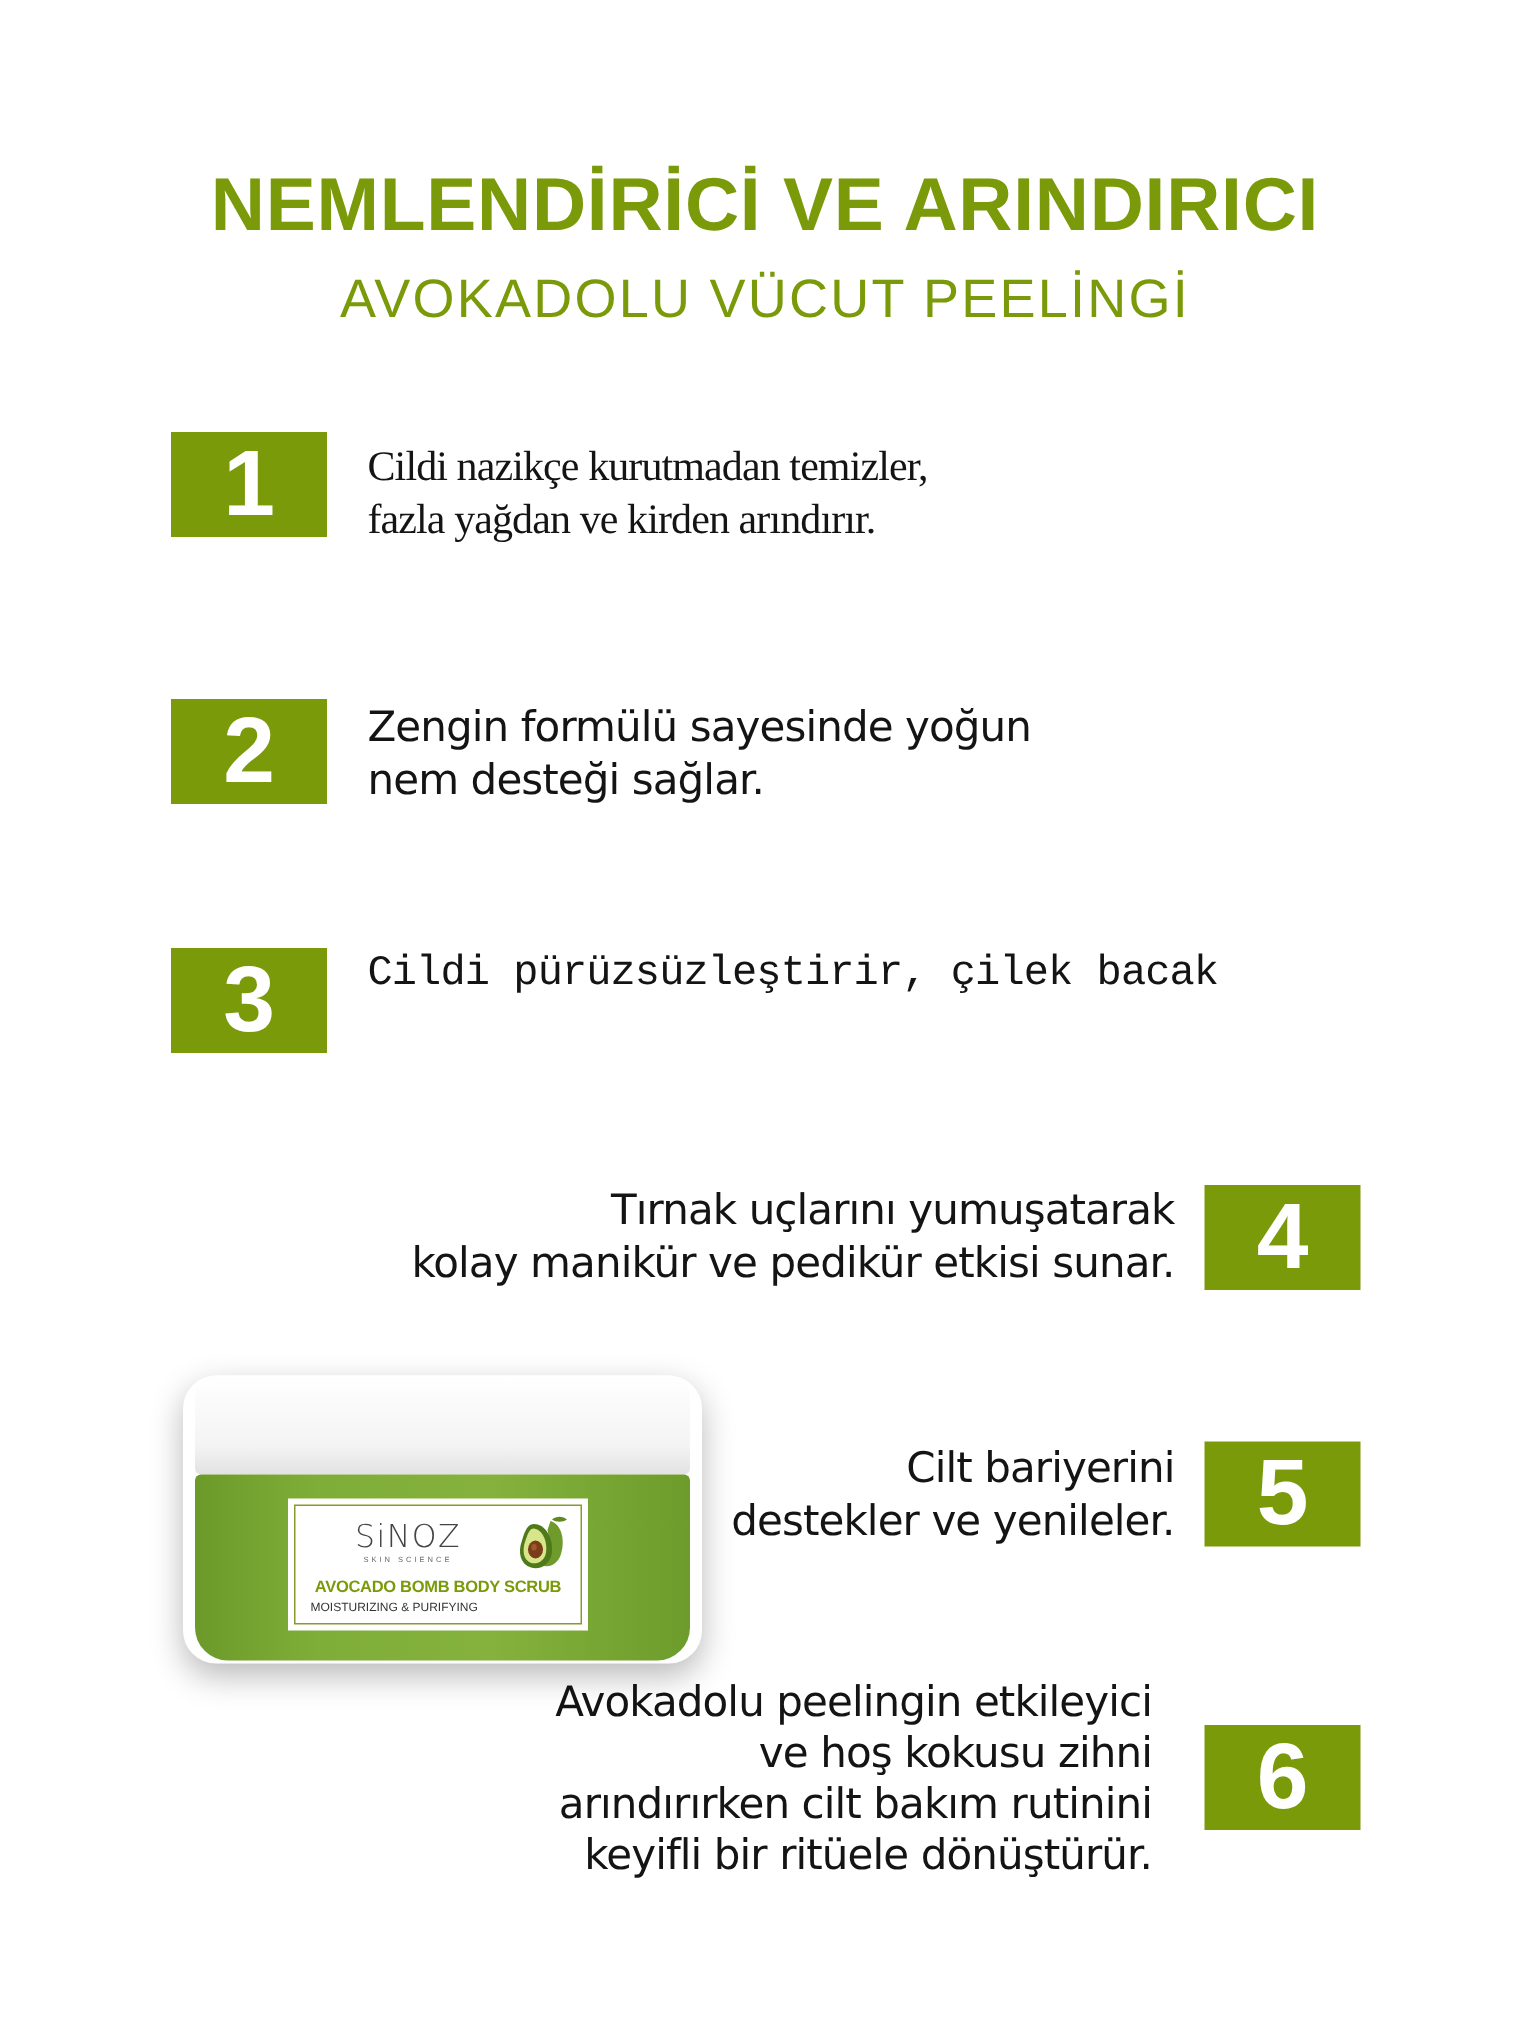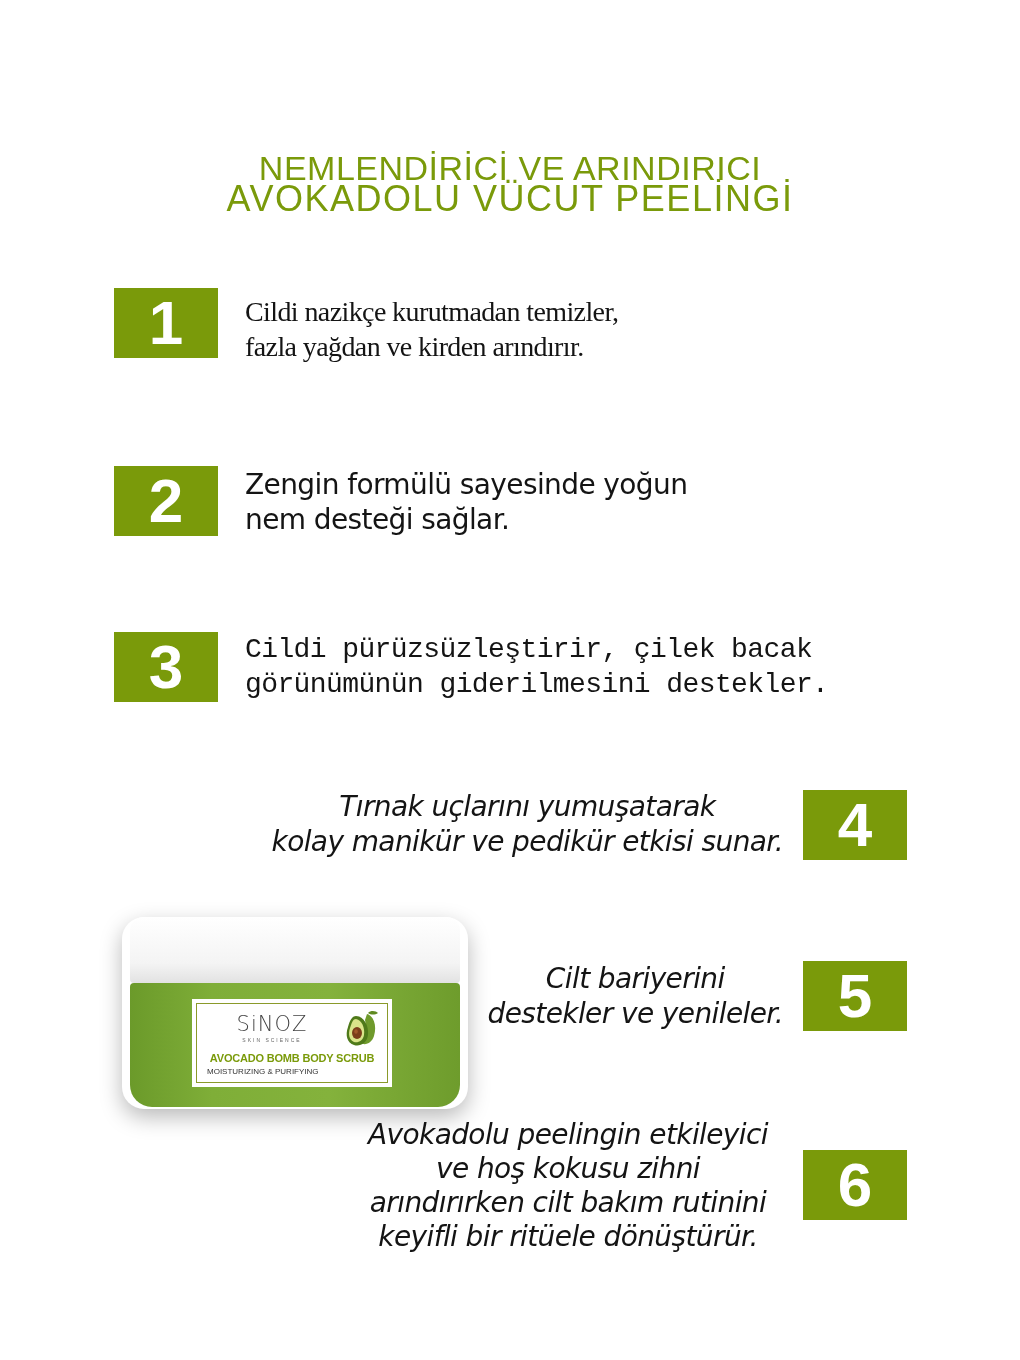--- a/index.html
+++ b/index.html
@@ -1,34 +1,34 @@
 <!DOCTYPE html>
 <html><head>
 <meta charset="utf-8">
 <style>
   * { box-sizing: border-box; margin: 0; padding: 0; }
   html, body { width: 1020px; height: 1360px; background: #ffffff; overflow: hidden; }
   body { position: relative; font-family: "Liberation Sans", "DejaVu Sans", sans-serif; color: #111111; }
 
   .title { position: absolute; left: 0; width: 1020px; text-align: center; color: #7a9a0a; }
-  .title-main { top: 140px; font-size: 34px; font-weight: 400; letter-spacing: 0.5px; line-height: 56px; }
+  .title-main { top: 108px; font-size: 50px; font-weight: 700; letter-spacing: 0.5px; line-height: 56px; }
   .title-sub { top: 178px; font-size: 36px; font-weight: 400; letter-spacing: 1.5px; line-height: 42px; }
 
   .num-box {
     position: absolute; width: 104px; height: 70px; background: #7a9a0a;
     color: #ffffff; font-weight: 700; font-size: 62px; line-height: 70px; text-align: center;
     font-family: "Liberation Sans", "DejaVu Sans", sans-serif;
   }
   .feat-text {
     position: absolute; font-size: 28px; line-height: 35px; color: #141414;
     font-family: "DejaVu Sans", "Liberation Sans", sans-serif; letter-spacing: -0.6px;
   }
   .feat-text span { display: block; white-space: nowrap; }
   .left-text { text-align: left; }
-  .right-text { text-align: center; font-style: italic; }
+  .right-text { text-align: right; }
 
   
   .jar { position: absolute; left: 130px; top: 917px; width: 330px; height: 190px; }
   .jar-shadow { position: absolute; left: -8px; top: 0; width: 346px; height: 192px; border-radius: 22px;
     box-shadow: 0 8px 22px rgba(0,0,0,0.28); }
   .jar-lid { position: absolute; left: 0; top: 0; width: 330px; height: 66px;
     background: linear-gradient(180deg, #ffffff 0%, #f4f4f4 70%, #e2e2e2 100%);
     border-radius: 14px 14px 4px 4px; }
   .jar-body { position: absolute; left: 0; top: 66px; width: 330px; height: 124px;
     background: linear-gradient(90deg, #6b9a2a 0%, #7fae38 25%, #84b23c 60%, #6e9c2c 100%);
@@ -58,21 +58,20 @@
 
 <div class="num-box" style="left:114px; top:466px;">2</div>
 <div class="feat-text left-text" style="left:245px; top:467px;">
   <span>Zengin formülü sayesinde yoğun</span>
   <span>nem desteği sağlar.</span>
 </div>
 
 <div class="num-box" style="left:114px; top:632px;">3</div>
 <div class="feat-text left-text" style="left:245px; top:632px;font-family:Liberation Mono, monospace;">
   <span>Cildi pürüzsüzleştirir, çilek bacak</span>
-  <span>görünümünün giderilmesini destekler.</span>
 </div>
 
 <div class="num-box" style="left:803px; top:790px;">4</div>
 <div class="feat-text right-text" style="right:237px; top:789px;">
   <span>Tırnak uçlarını yumuşatarak</span>
   <span>kolay manikür ve pedikür etkisi sunar.</span>
 </div>
 
 <div class="num-box" style="left:803px; top:961px;">5</div>
 <div class="feat-text right-text" style="right:237px; top:961px;">

